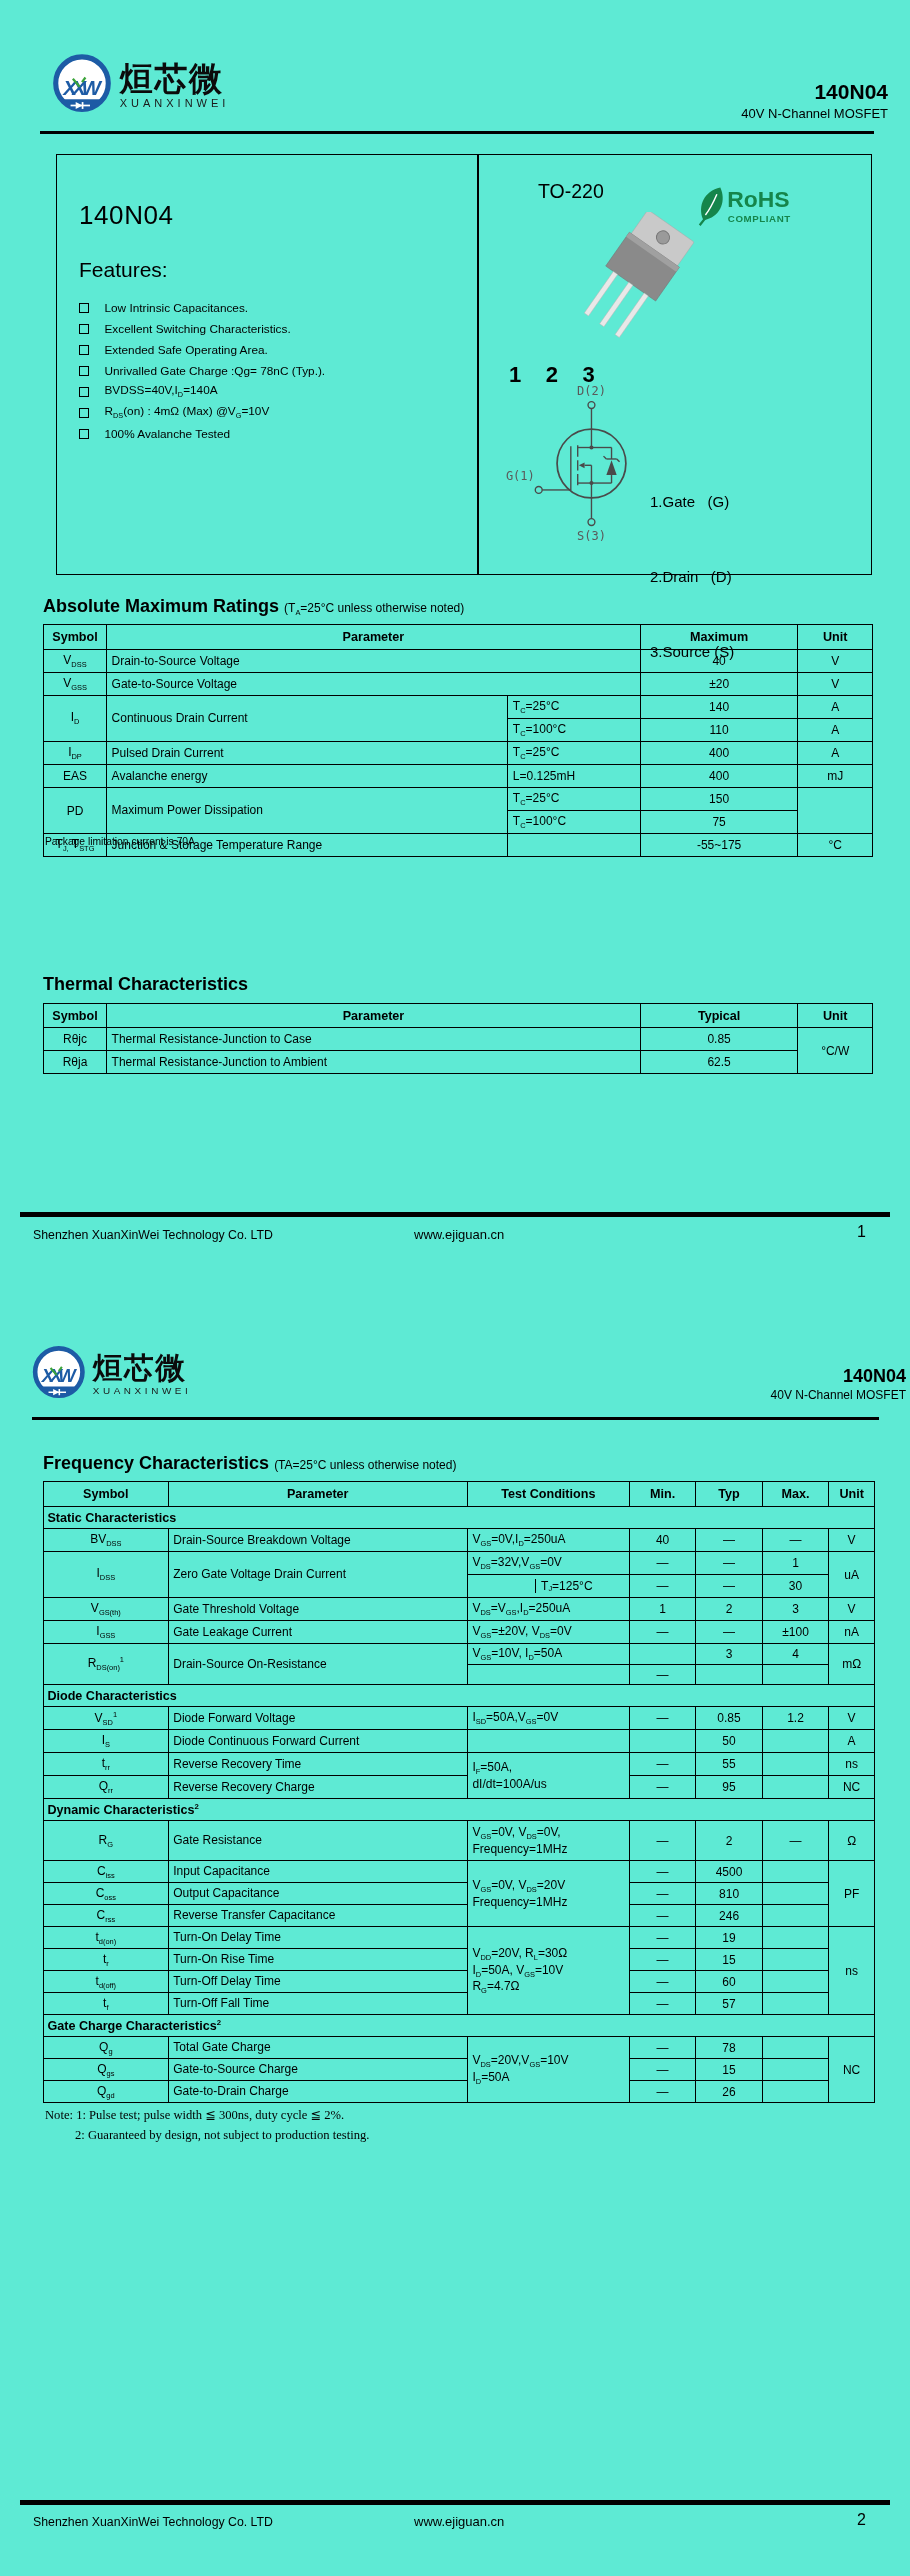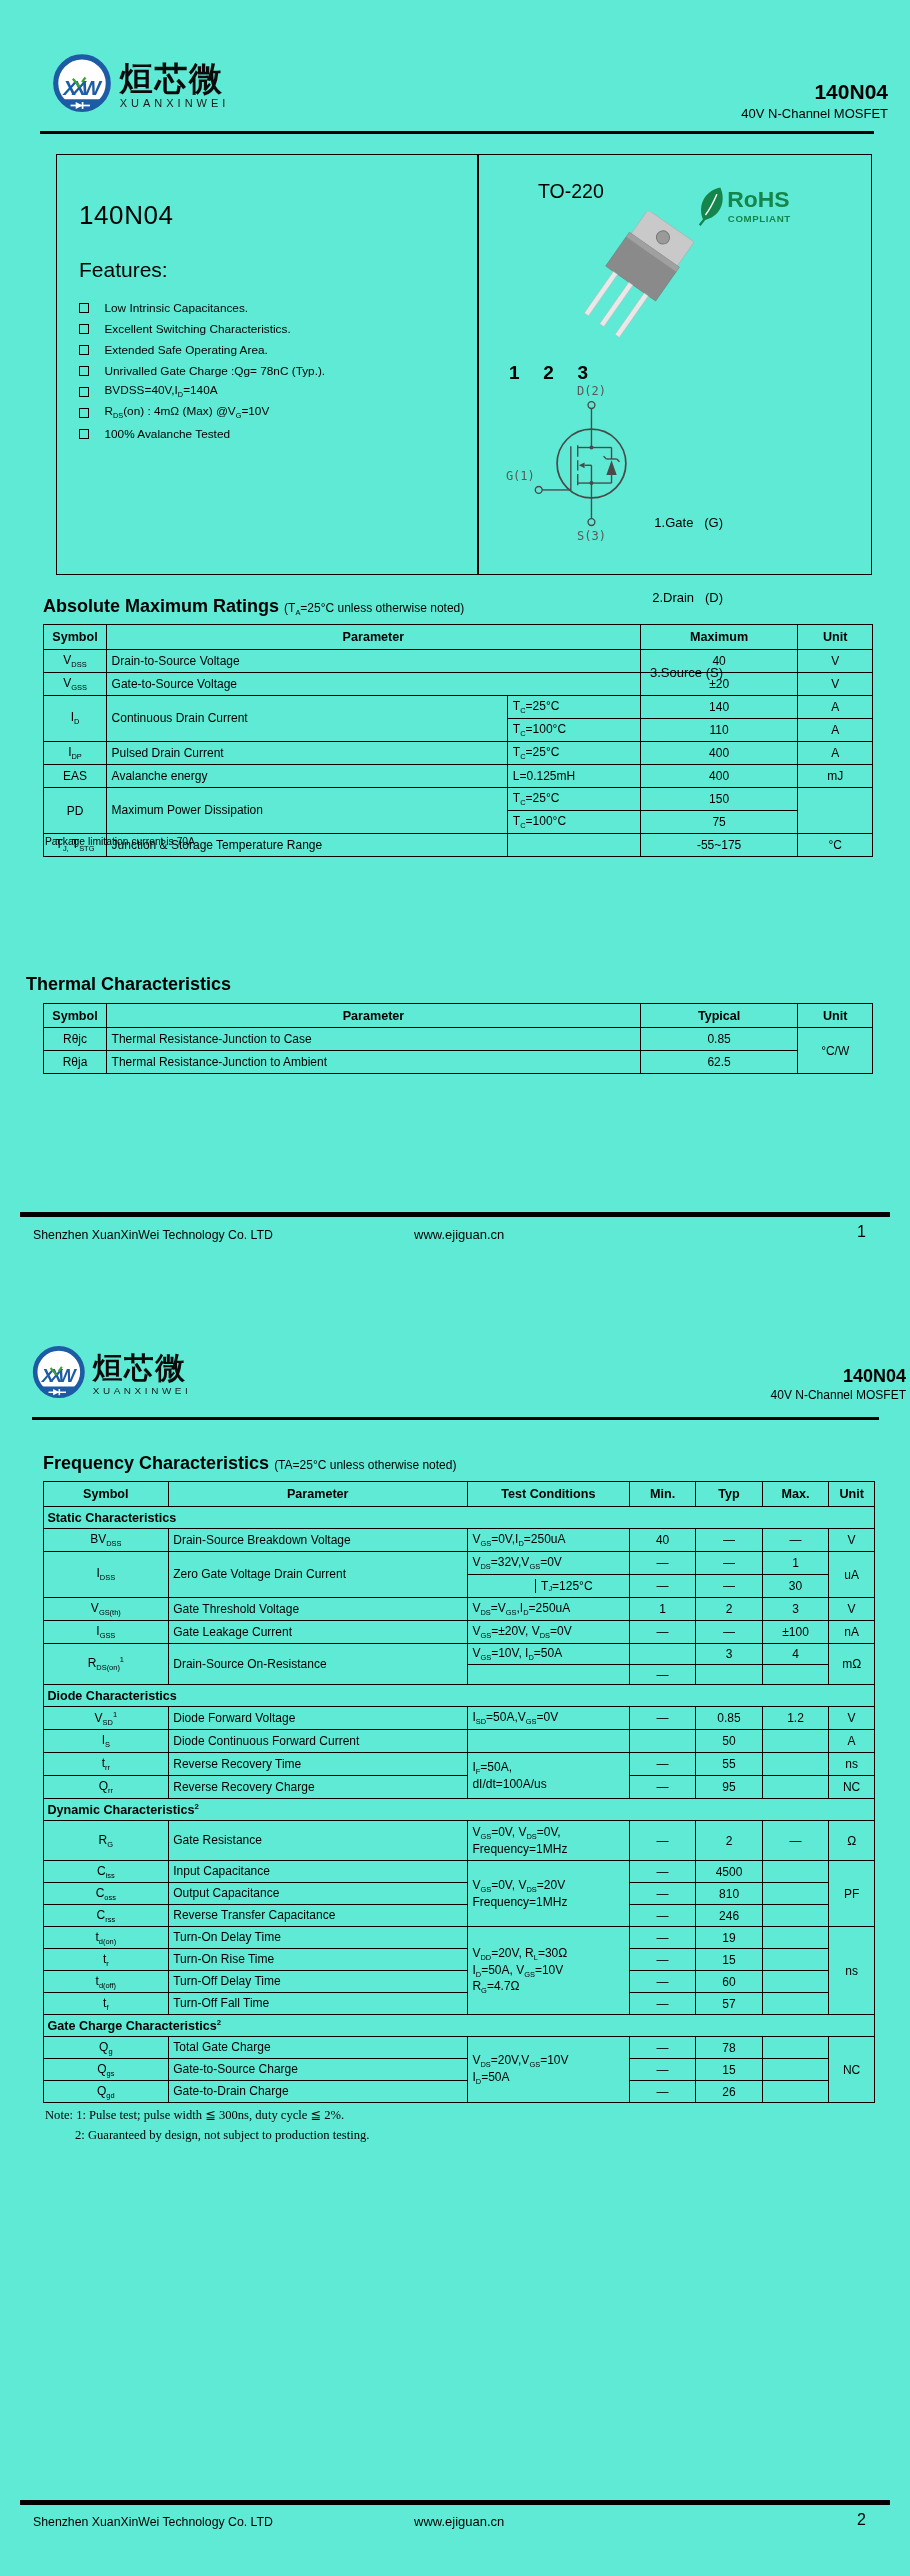--- a/index.html
+++ b/index.html
@@ -26,23 +26,23 @@
   .fbox-divider{position:absolute;left:420px;top:0;bottom:0;width:1.7px;background:#000;}
   .fbox-title{position:absolute;left:22px;top:45px;font-size:26px;letter-spacing:0.6px;}
   .fbox-feat{position:absolute;left:22px;top:103px;font-size:21px;}
   .feat-list{position:absolute;left:22px;top:142px;list-style:none;margin:0;padding:0;}
   .feat-list li{display:flex;align-items:center;height:21px;font-size:11.8px;}
   .cb{width:8px;height:8px;border:1.1px solid #000;margin-right:15.5px;flex:none;}
 
   .pkg-name{position:absolute;left:481px;top:25px;font-size:19.5px;}
   .rohs{position:absolute;left:638px;top:29px;}
   .pkg-img{position:absolute;left:459px;top:57px;}
-  .pins123{position:absolute;left:452px;top:207px;font-size:19px;font-weight:bold;letter-spacing:9.2px;}
+  .pins123{position:absolute;left:452px;top:207px;font-size:22px;font-weight:bold;letter-spacing:9.2px;}
   .mos-sym{position:absolute;left:437px;top:228px;}
-  .pin-legend{position:absolute;left:593px;top:305px;font-size:13px;line-height:25px;white-space:pre;text-align:right;}
+  .pin-legend{position:absolute;left:593px;top:284px;font-size:15px;line-height:25px;white-space:pre;}
 
   
   .sec-title{font-size:18px;font-weight:bold;}
   .sec-title .note{font-size:12px;font-weight:normal;}
 
   
   table.tb{border-collapse:collapse;table-layout:fixed;width:100%;border:1.7px solid #000;}
   .tb td,.tb th{border:1.1px solid #000;font-size:12px;padding:1.1px 2.3px;overflow:hidden;}
   .tb th{font-size:12.6px;font-weight:bold;text-align:center;}
   .tb td{text-align:center;vertical-align:middle;}
@@ -277,21 +277,21 @@
         <td class="par">Junction &amp; Storage Temperature Range</td>
         <td class="cnd"></td>
         <td class="val">-55~175</td>
         <td class="unit">°C</td>
       </tr>
     </tbody>
       </table>
   </div>
   <div class="abs footnote" style="left:45px;top:836px;">Package limitation current is 70A</div>
 
-  <div class="abs sec-title" style="left:26px;top:974px;">Thermal Characteristics</div>
+  <div class="abs sec-title" style="left:43px;top:974px;">Thermal Characteristics</div>
   <div class="abs" style="left:43px;top:1003px;width:830px;">
     <table class="tb">
       <colgroup>
           <col style="width:7.6%">
           <col style="width:64.4%">
           <col style="width:19%">
           <col style="width:9%">
         </colgroup>
       <tbody>
           <tr class="h42">

